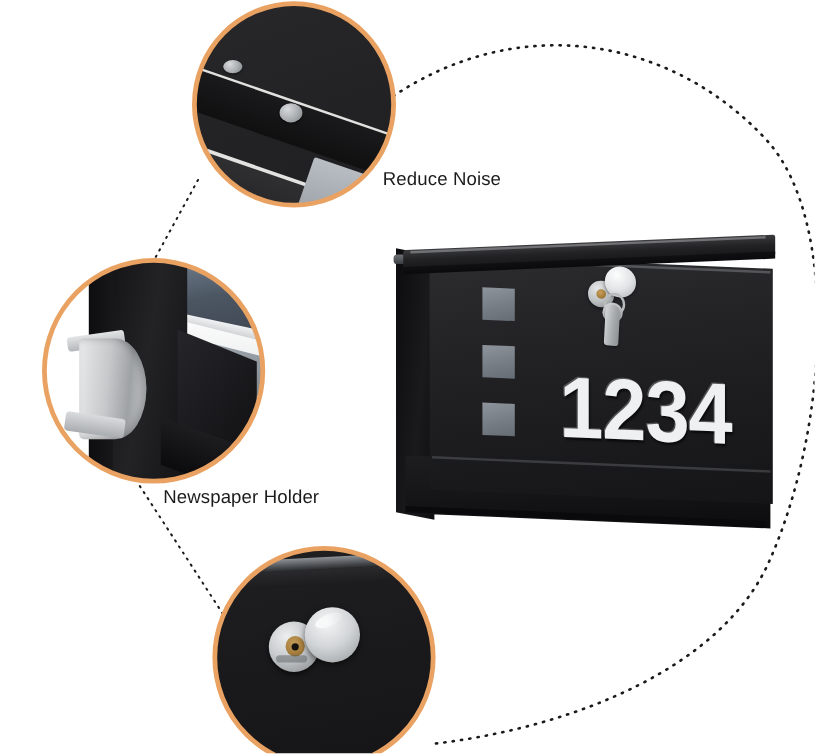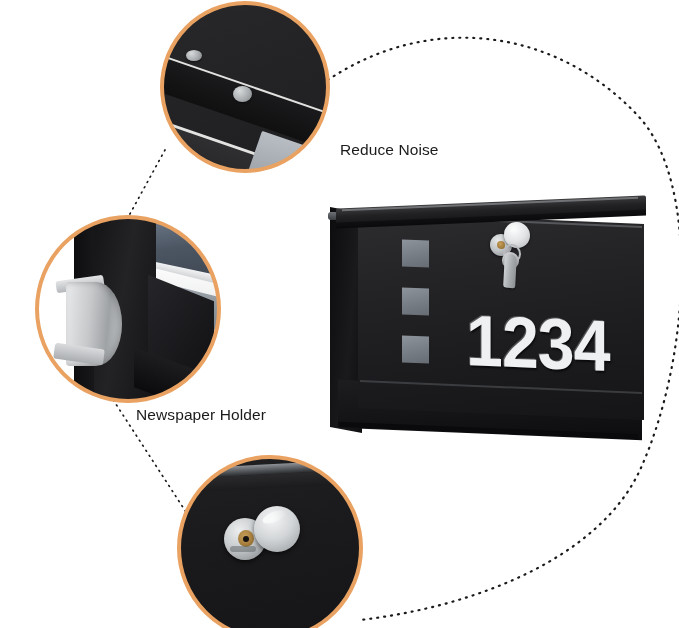--- a/index.html
+++ b/index.html
@@ -393,21 +393,21 @@
     <div class="band surface band-a"></div>
     <div class="band surface hairline1"></div>
     <div class="band surface band-b"></div>
     <div class="band surface hairline2"></div>
     <div class="band surface hairline3"></div>
     <div class="bumper bumper1"></div>
     <div class="bumper bumper2"></div>
     <div class="surface patch"></div>
   </div>
   <div class="callout-ring" style="left:160px; top:1px; width:170px; height:172px; border:4px solid #e9a261;"></div>
-  <div class="callout-label" style="left:340px; top:141px;">Reduce Noise</div>
+  <div class="callout-label" style="left:319px; top:141px;">Reduce Noise</div>
 
   <div class="callout" id="c-news">
     <div class="bg surface"></div>
     <div class="surface glass-top"></div>
     <div class="surface glass-top-frame"></div>
     <div class="surface panel-white"></div>
     <div class="surface panel-grey"></div>
     <div class="surface body-side"></div>
     <div class="surface body-dark"></div>
     <div class="surface door-flap"></div>

